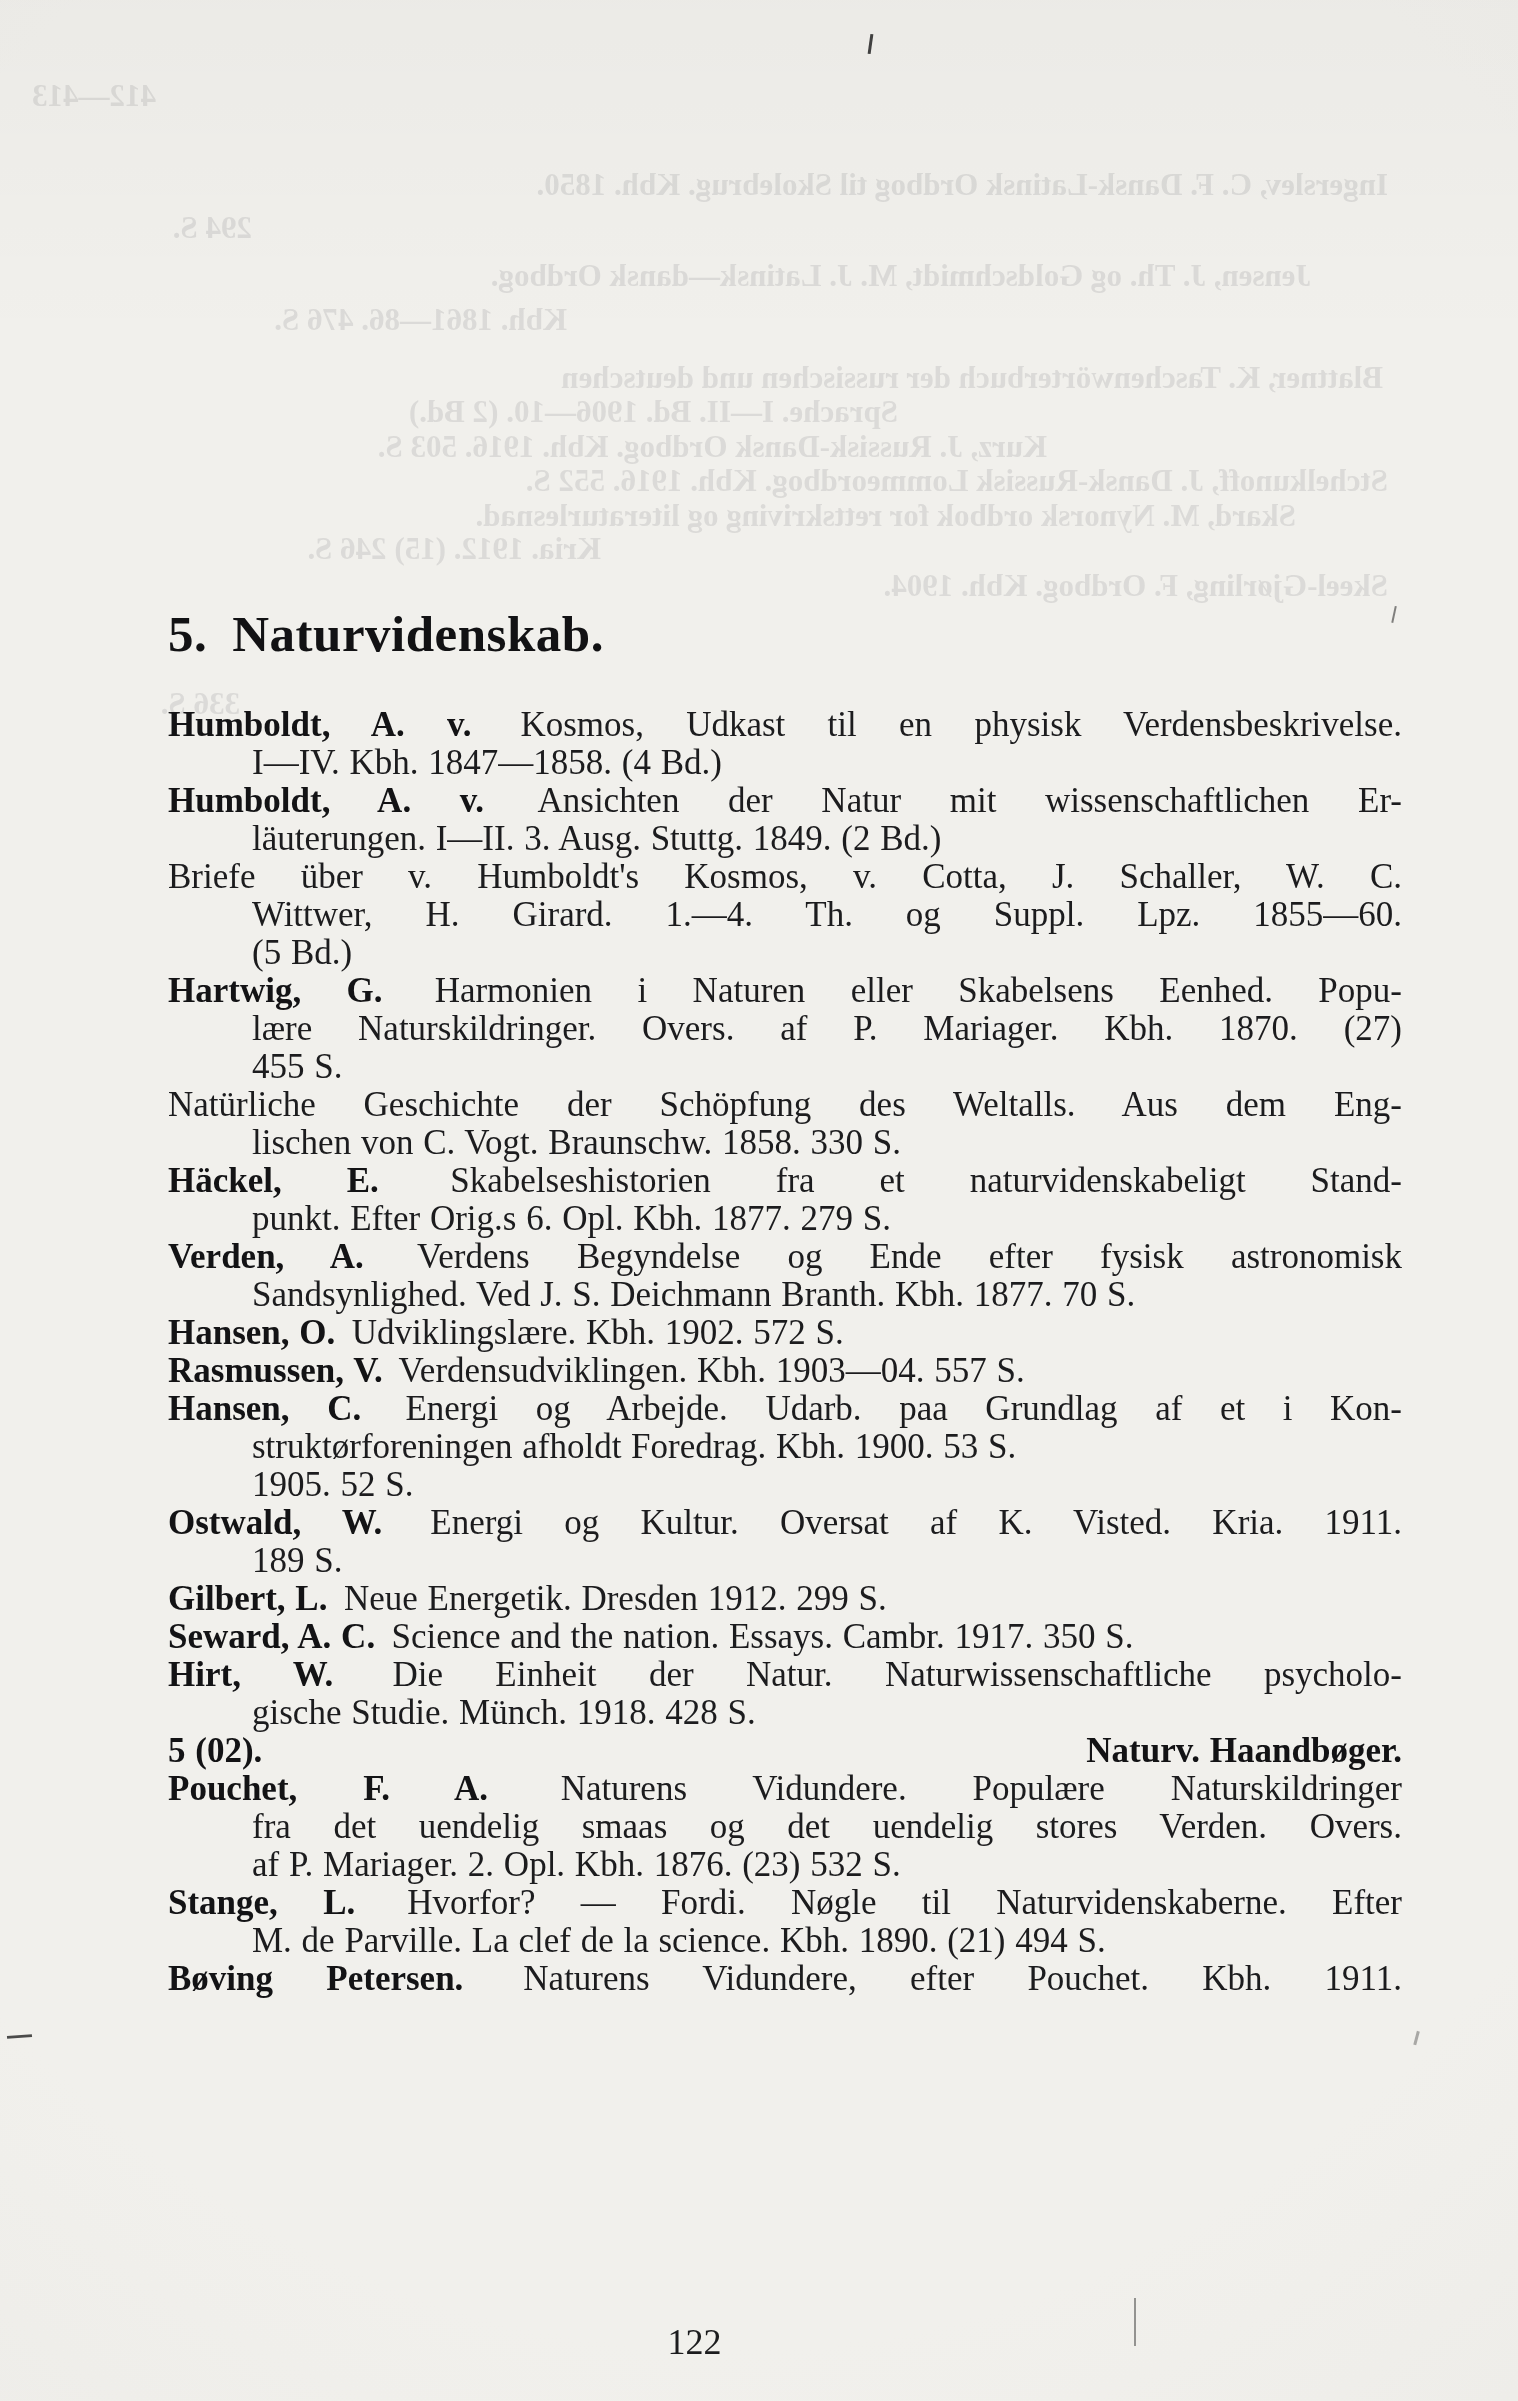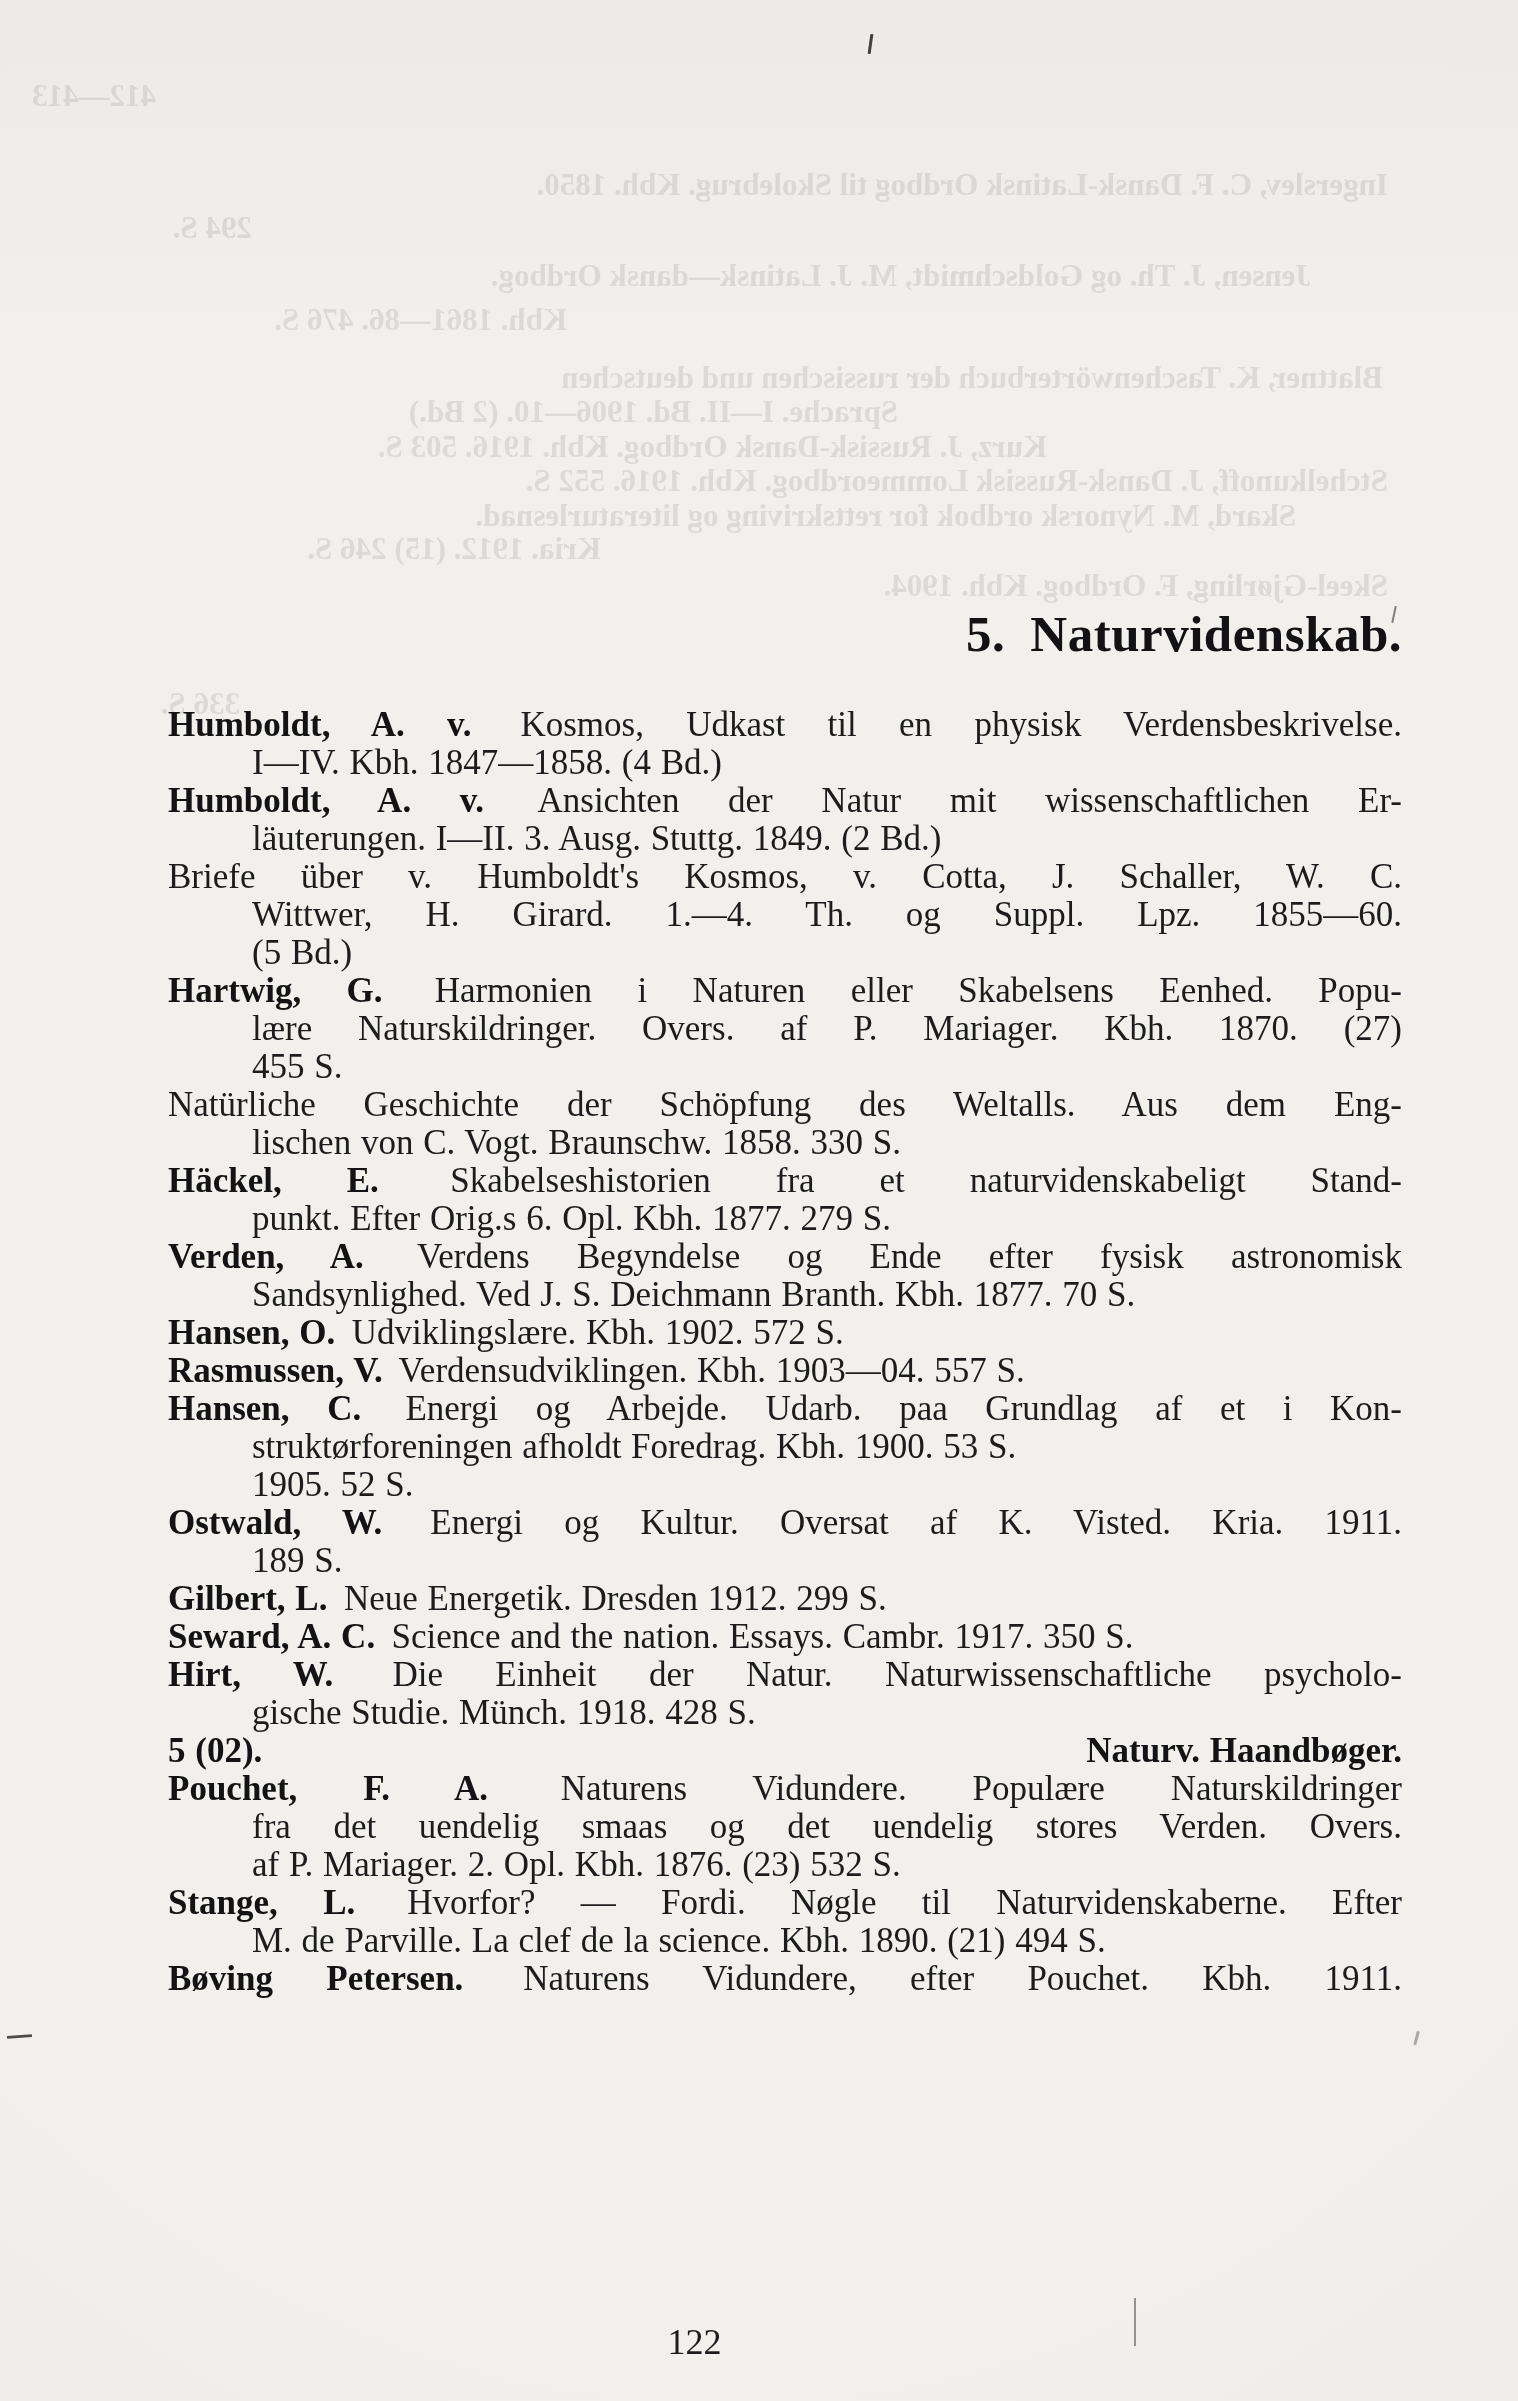--- a/index.html
+++ b/index.html
@@ -19,21 +19,21 @@
   .bleed{position:absolute;inset:0;pointer-events:none;}
   .bleed-line{
     position:absolute;
     transform:scaleX(-1);
     color:rgba(45,45,52,0.11);
     font-size:31px;line-height:34px;white-space:nowrap;
     font-weight:bold;
   }
   .title{
     position:absolute;left:168px;top:606px;width:1234px;
-    text-align:right;font-weight:bold;font-size:51px;line-height:57px;
+    text-align:left;font-weight:bold;font-size:51px;line-height:57px;
     color:#121214;letter-spacing:0.5px;
   }
   .title .num{margin-right:25px;}
   .entries{
     position:absolute;left:168px;top:706px;width:1234px;
   }
   .line{
     font-size:35px;line-height:38px;
     text-align:left;
     word-spacing:1px;

